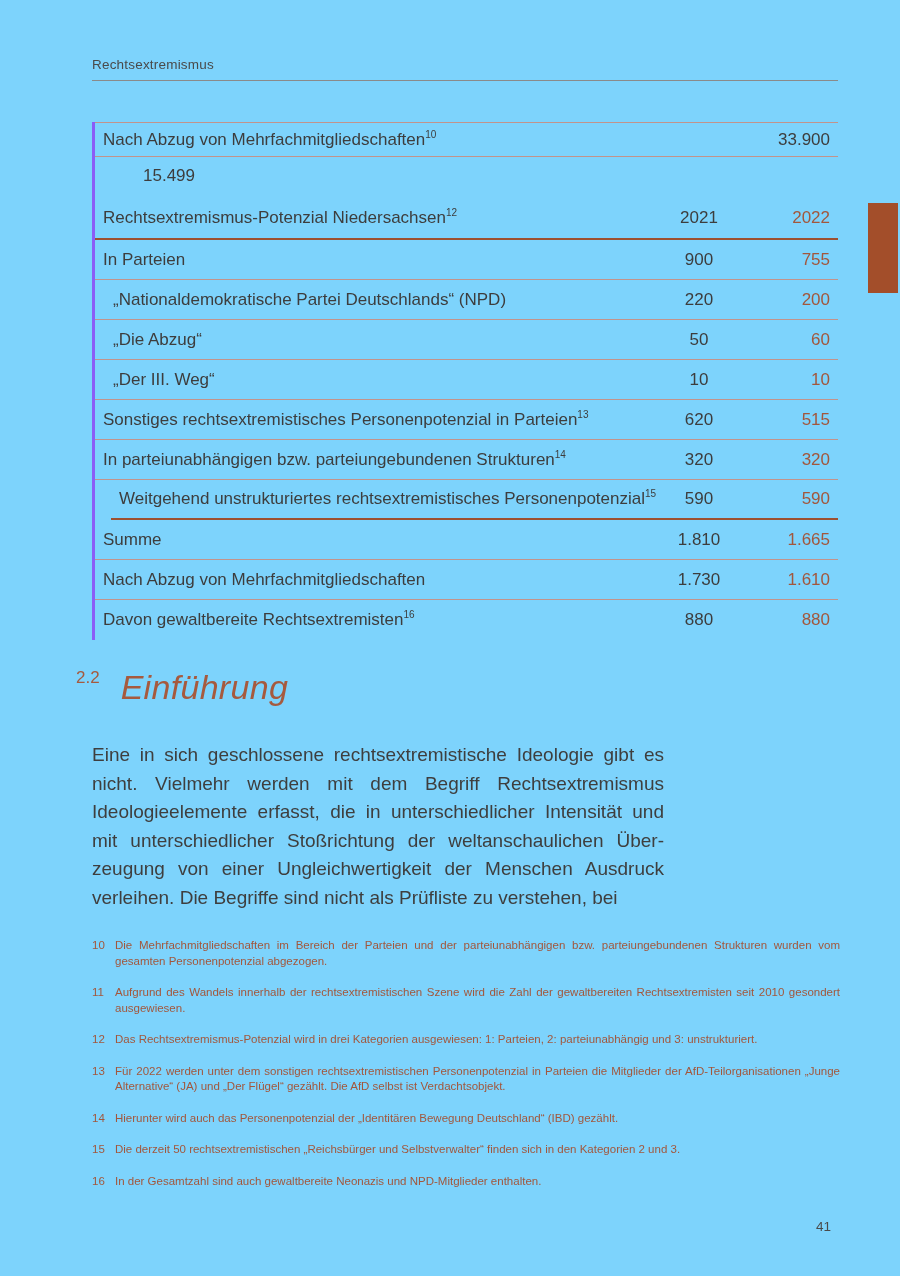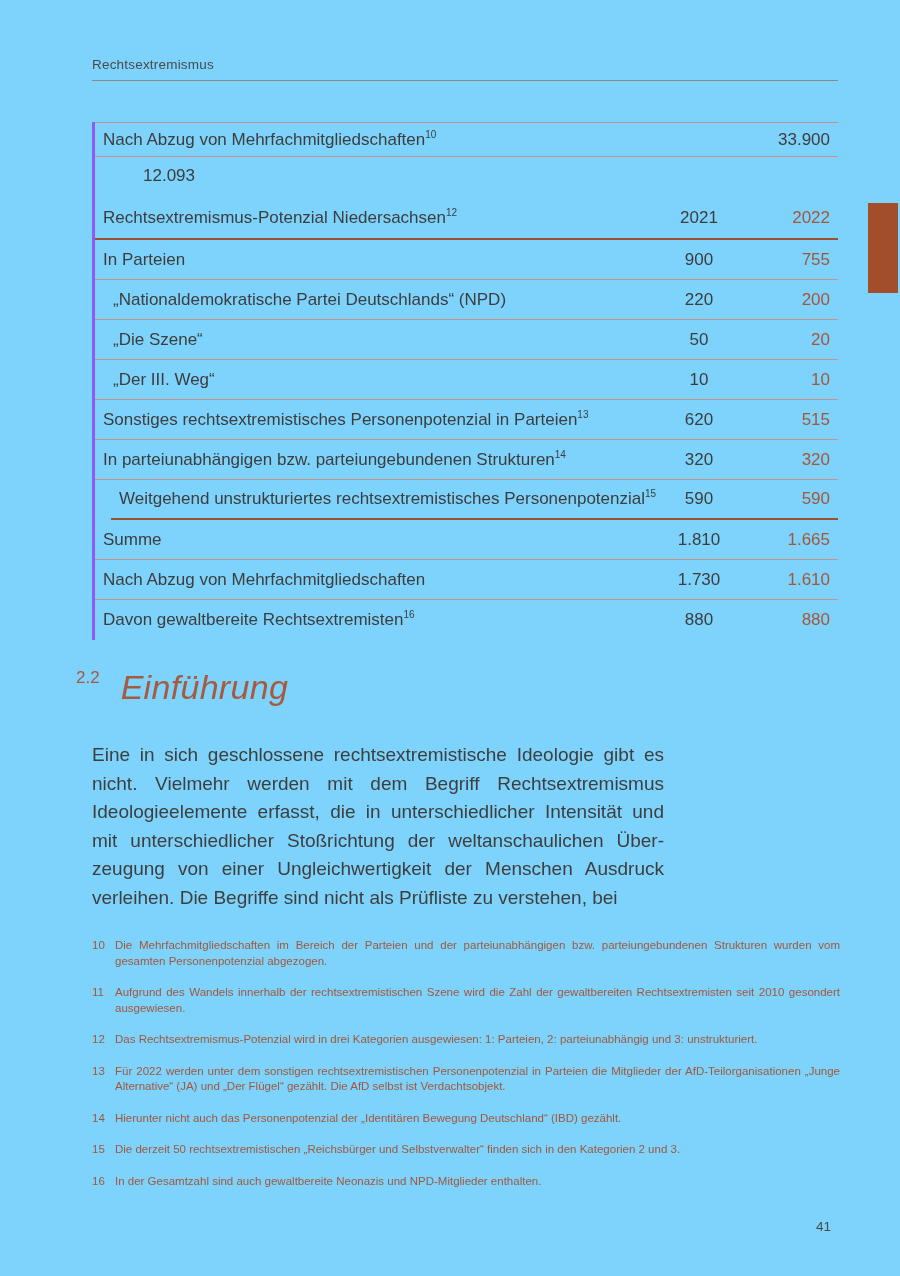--- a/index.html
+++ b/index.html
@@ -81,43 +81,43 @@
 
   <div class="runhead">Rechtsextremismus</div>
 
   <div class="dtable">
 
     <div class="trow rA1">
       <span class="lbl"><span>Nach Abzug von Mehrfachmitgliedschaften</span><sup>10</sup></span>
       <span class="v2">33.900</span>
     </div>
     <div class="trow rA2">
-      <span class="v2">12.093</span>
+      <span class="v2">15.499</span>
     </div>
 
     <div class="trow rHead">
       <span class="lbl"><span>Rechtsextremismus-Potenzial Niedersachsen</span><sup>12</sup></span>
       <span class="v1">2021</span>
       <span class="v2 accent">2022</span>
     </div>
 
     <div class="trow rB">
       <span class="lbl"><span>In Parteien</span><sup></sup></span>
       <span class="v1">900</span>
       <span class="v2 accent">755</span>
     </div>
     <div class="trow rB">
       <span class="lbl indent"><span>„Nationaldemokratische Partei Deutschlands“ (NPD)</span><sup></sup></span>
       <span class="v1">220</span>
       <span class="v2 accent">200</span>
     </div>
     <div class="trow rB">
-      <span class="lbl indent"><span>„Die Szene“</span><sup></sup></span>
+      <span class="lbl indent"><span>„Die Abzug“</span><sup></sup></span>
       <span class="v1">50</span>
-      <span class="v2 accent">20</span>
+      <span class="v2 accent">60</span>
     </div>
     <div class="trow rB">
       <span class="lbl indent"><span>„Der III. Weg“</span><sup></sup></span>
       <span class="v1">10</span>
       <span class="v2 accent">10</span>
     </div>
     <div class="trow rB">
       <span class="lbl"><span>Sonstiges rechtsextremistisches Personenpotenzial in Parteien</span><sup>13</sup></span>
       <span class="v1">620</span>
       <span class="v2 accent">515</span>
@@ -168,21 +168,21 @@
     <div class="fn">
       <span class="fnnum">12</span>
       <span class="fntext">Das Rechtsextremismus-Potenzial wird in drei Kategorien ausgewiesen: 1: Parteien, 2: parteiunabhängig und 3: unstrukturiert.</span>
     </div>
     <div class="fn">
       <span class="fnnum">13</span>
       <span class="fntext">Für 2022 werden unter dem sonstigen rechtsextremistischen Personenpotenzial in Parteien die Mitglieder der AfD-Teilorganisationen „Junge Alternative“ (JA) und „Der Flügel“ gezählt. Die AfD selbst ist Verdachtsobjekt.</span>
     </div>
     <div class="fn">
       <span class="fnnum">14</span>
-      <span class="fntext">Hierunter nicht auch das Personenpotenzial der „Identitären Bewegung Deutschland“ (IBD) gezählt.</span>
+      <span class="fntext">Hierunter wird auch das Personenpotenzial der „Identitären Bewegung Deutschland“ (IBD) gezählt.</span>
     </div>
     <div class="fn">
       <span class="fnnum">15</span>
       <span class="fntext">Die derzeit 50 rechtsextremistischen „Reichsbürger und Selbstverwalter“ finden sich in den Kategorien 2 und 3.</span>
     </div>
     <div class="fn">
       <span class="fnnum">16</span>
       <span class="fntext">In der Gesamtzahl sind auch gewaltbereite Neonazis und NPD-Mitglieder enthalten.</span>
     </div>
   </div>

